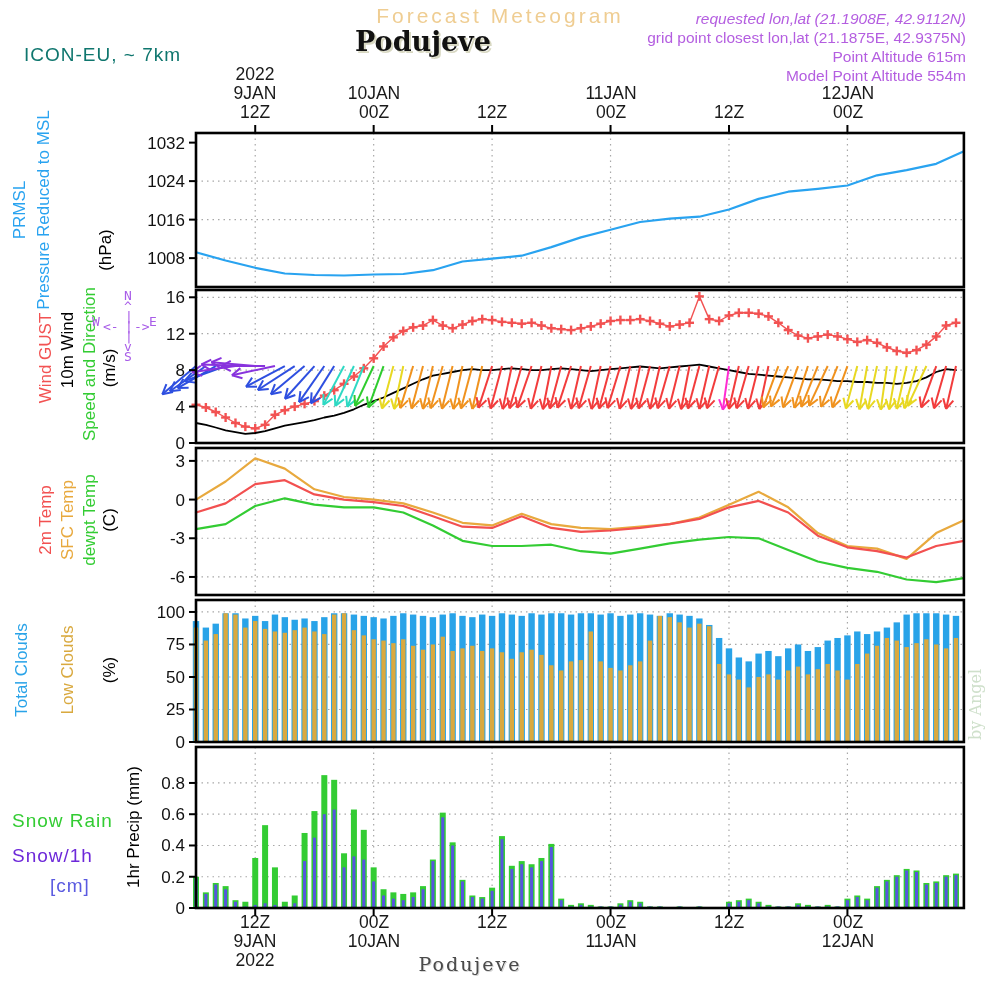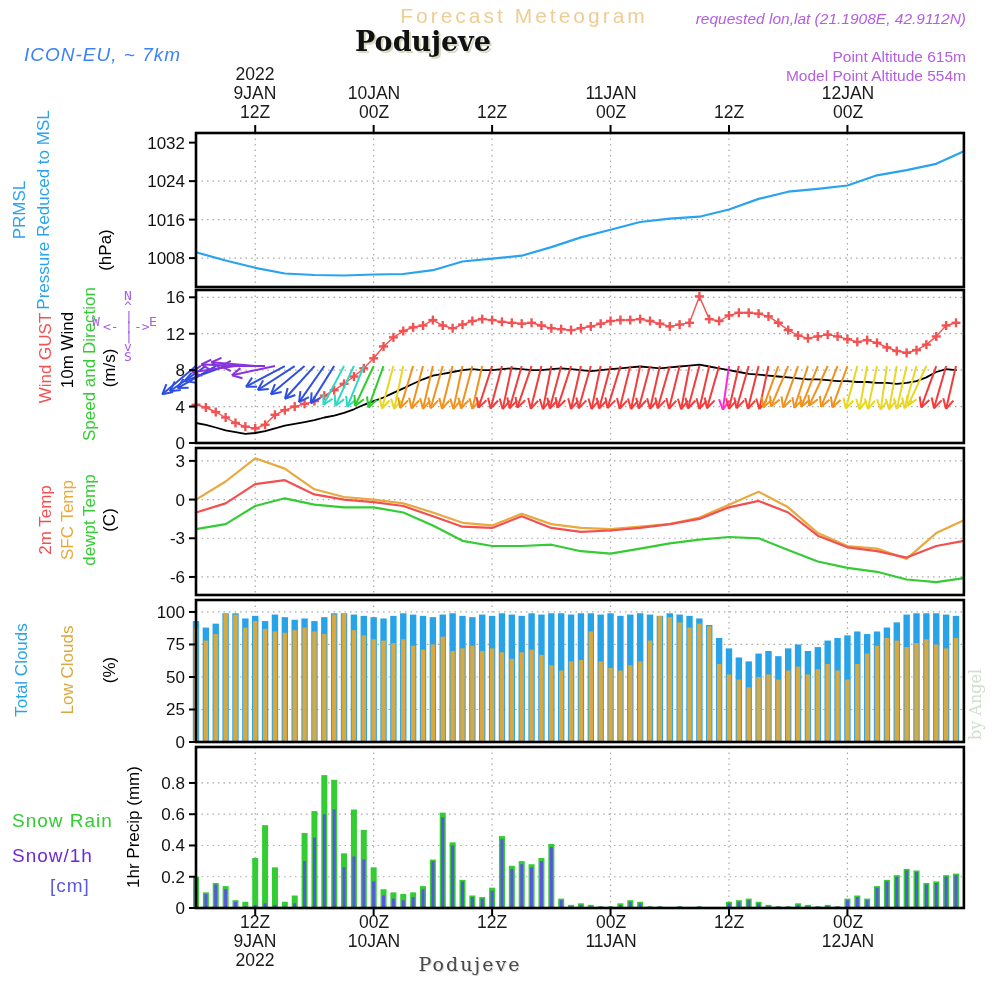--- a/index.html
+++ b/index.html
@@ -1,25 +1,25 @@
 <!DOCTYPE html>
 <html><head>
 <meta charset="utf-8">
 <style>
   html,body{margin:0;padding:0;background:#fff;}
   #root{position:relative;width:1000px;height:1000px;background:#fff;overflow:hidden;
         font-family:"Liberation Sans",sans-serif;}
   .abs{position:absolute;white-space:nowrap;}
   .ctr{transform:translateX(-50%);text-align:center;}
   .vlabel{position:absolute;white-space:nowrap;transform:translate(-50%,-50%) rotate(-90deg);}
-  #title-top{top:4px;left:524px;font-size:21px;letter-spacing:3px;color:#EFCD92;}
+  #title-top{top:4px;left:500px;font-size:21px;letter-spacing:3px;color:#EFCD92;}
   #station-title{top:26px;left:423px;font-size:27px;font-weight:bold;color:#111;
      font-family:"DejaVu Serif",serif;text-shadow:2px 2px 0 #d8d8c2;}
   .hdr-violet{right:34px;font-size:15.5px;color:#B45EE0;text-align:right;}
-  #model-label{top:44px;left:24px;font-size:19px;letter-spacing:1px;color:#3b82f6;font-style:italic;}
+  #model-label{top:44px;left:24px;font-size:19px;letter-spacing:1px;color:#0f766e;}
   .xlab{position:absolute;width:120px;display:flex;flex-direction:column;justify-content:flex-end;
         align-items:center;font-size:17.5px;line-height:19px;color:#1a1a1a;transform:translateX(-50%);}
   .xlab-b{position:absolute;width:120px;display:flex;flex-direction:column;justify-content:flex-start;
         align-items:center;font-size:17.5px;line-height:19px;color:#1a1a1a;transform:translateX(-50%);}
   #footer-station{top:953px;left:470px;font-size:19px;color:#4a4a4a;letter-spacing:2px;
      font-family:"DejaVu Serif",serif;text-shadow:1px 1px 0 #d5d5d5;transform:translateX(-50%);}
   #watermark{position:absolute;left:966px;top:650px;width:26px;height:90px;
      writing-mode:vertical-rl;transform:rotate(180deg);font-size:16px;color:#cfe0cb;
      font-family:"DejaVu Serif",serif;}
   .compass{position:absolute;left:92px;top:291px;width:66px;height:78px;color:#A85CE8;
@@ -28,20 +28,21 @@
   svg text{font-family:"Liberation Sans",sans-serif;}
 </style>
 </head>
 <body>
 
 <div id="root">
 
   <div id="title-top" class="abs ctr">Forecast Meteogram</div>
   <div id="station-title" class="abs ctr">Podujeve</div>
   <div class="abs hdr-violet" style="top:10px;font-style:italic;">requested lon,lat (21.1908E, 42.9112N)</div>
+  <div class="abs hdr-violet" style="top:29px;">grid point closest lon,lat (21.1875E, 42.9375N)</div>
   <div class="abs hdr-violet" style="top:48px;">Point Altitude 615m</div>
   <div class="abs hdr-violet" style="top:67px;">Model Point Altitude 554m</div>
   <div id="model-label" class="abs">ICON-EU, ~ 7km</div>
 
   <div class="xlab" style="left:255px;top:58px;height:64px;">
     <span>2022</span>
     <span>9JAN</span>
     <span>12Z</span>
   </div>
   <div class="xlab" style="left:374px;top:58px;height:64px;">

